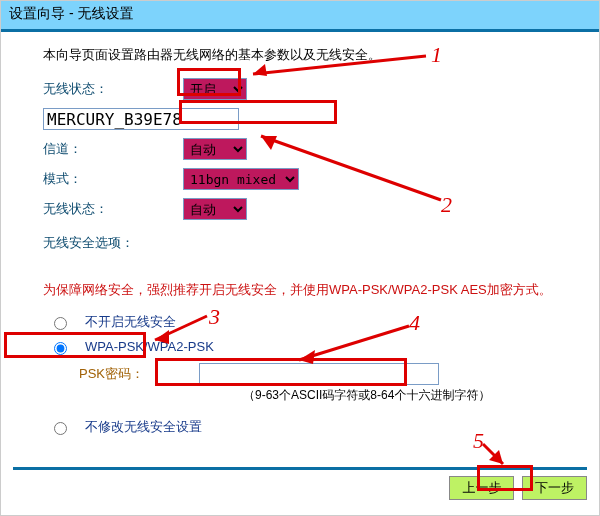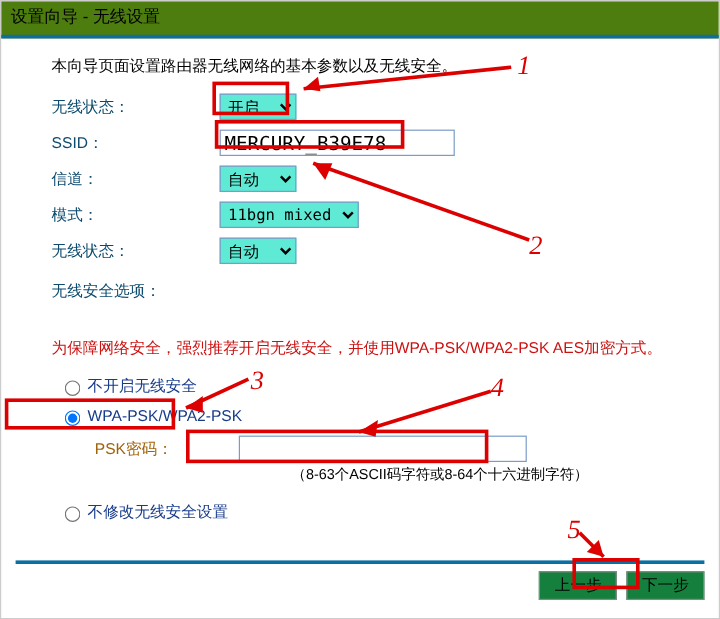--- a/index.html
+++ b/index.html
@@ -10,21 +10,21 @@
     background: #fff;
   }
   .window {
     border: 1px solid #ccc;
     width: 598px;
     height: 514px;
     position: relative;
     overflow: hidden;
   }
   .titlebar {
-    background: #4d7c0f;
+    background: #7dd3fc;
     padding: 4px 8px 6px 8px;
     border-bottom: 3px solid #0b6fa4;
     font-size: 14px;
   }
   .content {
     padding: 14px 30px 14px 42px;
     position: relative;
     height: 448px;
   }
   .intro { margin-bottom: 14px; }
@@ -36,21 +36,21 @@
   .lbl {
     width: 140px;
     color: #0c4a6e;
   }
   .sel {
     font-family: "SimSun", Arial, sans-serif;
     font-size: 13px;
     padding: 0 2px;
     height: 22px;
     border: 1px solid #7a9cc6;
-    background: #5eead4;
+    background: #be185d;
   }
   .txt {
     font-family: monospace, "SimSun";
     font-size: 16px;
     height: 18px;
     padding: 1px 3px;
     border: 1px solid #7a9cc6;
   }
   .section-label {
     margin-top: 14px;
@@ -59,20 +59,21 @@
   .warn {
     margin-top: 28px;
     margin-bottom: 12px;
     color: #c11;
     line-height: 1.6;
   }
   .opt {
     display: flex;
     margin: 8px 0 8px 6px;
     color: #183b8a;
+    gap: 12px;
   }
   .opt input[type=radio] { margin-right: 6px; }
   .psk-row {
     display: flex;
     align-items: center;
     margin-left: 36px;
     margin-top: 6px;
   }
   .psk-row .plbl { width: 120px; color:#a16207;}
   .hint {
@@ -88,21 +89,21 @@
     border-top: 3px solid #0b6fa4;
     left: 12px;
     padding-top: 6px;
     text-align: right;
   }
   .btn {
     font-family: "SimSun", Arial, sans-serif;
     font-size: 13px;
     padding: 2px 12px;
     margin-left: 4px;
-    background: #15803d;
+    background: #bef264;
     border: 1px solid #888;
   }
   .hl {
     position: absolute;
     border: 3px solid #d00;
     pointer-events: none;
     box-sizing: border-box;
   }
   .num {
     position: absolute;
@@ -127,21 +128,20 @@
     <div class="intro">本向导页面设置路由器无线网络的基本参数以及无线安全。</div>
 
     <div class="row">
       <span class="lbl">无线状态：</span>
       <select class="sel" style="width:64px">
         <option>开启</option>
       </select>
     </div>
 
     <div class="row">
-      <span class="lbl">SSID：</span>
       <input class="txt" style="width: 188px;" value="MERCURY_B39E78">
     </div>
 
     <div class="row">
       <span class="lbl">信道：</span>
       <select class="sel" style="width:64px">
         <option>自动</option>
       </select>
     </div>
 
@@ -170,21 +170,21 @@
 
     <label class="opt">
       <input type="radio" name="sec" checked="" style="">
       <span>WPA-PSK/WPA2-PSK</span>
     </label>
 
     <div class="psk-row">
       <span class="plbl">PSK密码：</span>
       <input class="txt" style="width: 232px;" value="">
     </div>
-    <div class="hint" style="margin-left:200px">（8-63个ASCII码字符或8-64个十六进制字符）</div>
+    <div class="hint" style="margin-left:200px">（9-63个ASCII码字符或8-64个十六进制字符）</div>
 
     <label class="opt" style="margin-top:14px">
       <input type="radio" name="sec" style="">
       <span>不修改无线安全设置</span>
     </label>
 
     <div class="btnbar">
       <button class="btn">上一步</button>
       <button class="btn">下一步</button>
     </div>

